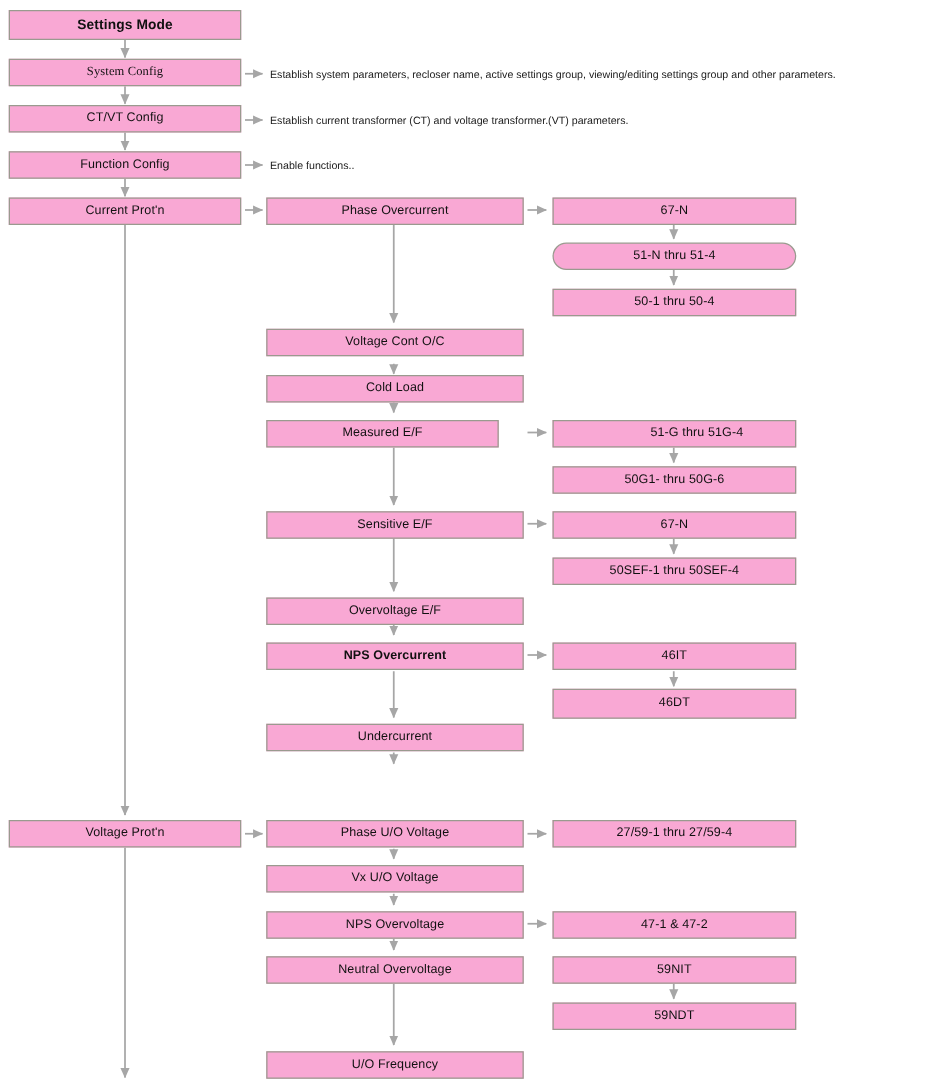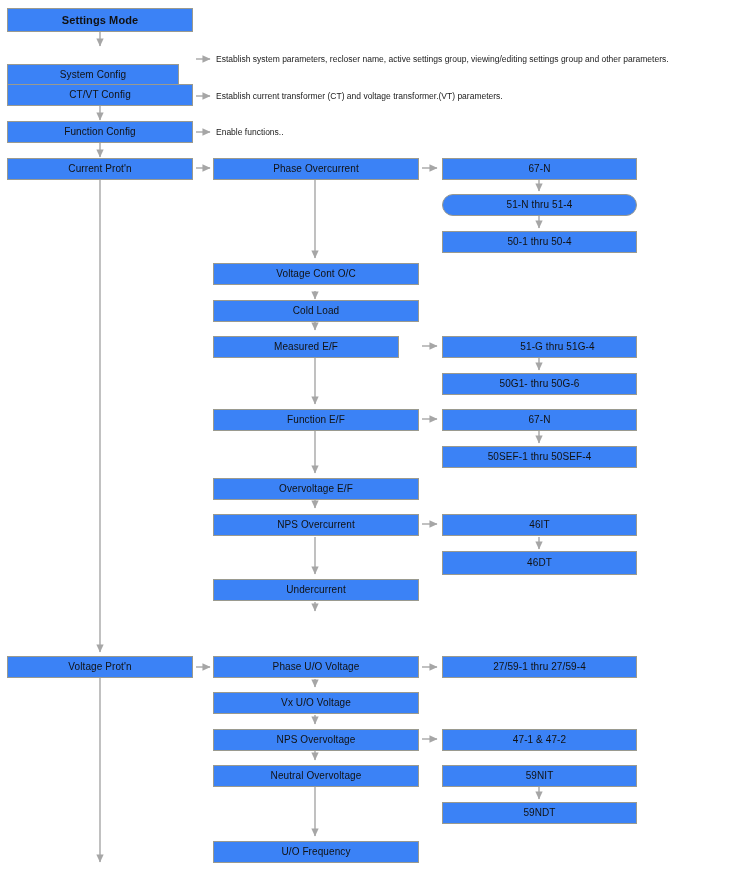--- a/index.html
+++ b/index.html
@@ -17,21 +17,21 @@
   }
   #canvas {
     position: absolute;
     left: 0;
     top: 0;
     width: 756px;
     height: 870px;
   }
   .node {
     position: absolute;
-    background: #3b82f6;
+    background: #f9a8d4;
     border: 1px solid #9a9a8f;
     box-sizing: border-box;
     color: #111111;
     font-size: 10px;
     line-height: 1;
     display: flex;
     align-items: center;
     justify-content: center;
     text-align: center;
     letter-spacing: 0.1px;
@@ -116,21 +116,21 @@
     <line class="edge-line" x1="539" y1="180" x2="539" y2="191" marker-end="url(#ah)"></line>
     <line class="edge-line" x1="539" y1="216" x2="539" y2="228" marker-end="url(#ah)"></line>
     <line class="edge-line" x1="539" y1="358" x2="539" y2="370" marker-end="url(#ah)"></line>
     <line class="edge-line" x1="539" y1="431" x2="539" y2="443" marker-end="url(#ah)"></line>
     <line class="edge-line" x1="539" y1="537" x2="539" y2="549" marker-end="url(#ah)"></line>
     <line class="edge-line" x1="539" y1="787" x2="539" y2="799" marker-end="url(#ah)"></line>
   </svg>
 
   <div class="node title" style="left:7px; top:8px; width:186px; height:24px;">Settings Mode</div>
 
-  <div class="node" style="left:7px; top:64px; width:172px; height:22px;">System Config</div>
+  <div class="node" style="left:7px; top:47px; width:186px; height:22px;font-family:Liberation Serif, serif;">System Config</div>
 
   <div class="node" style="left:7px; top:84px; width:186px; height:22px;">CT/VT Config</div>
 
   <div class="node" style="left:7px; top:121px; width:186px; height:22px;">Function Config</div>
 
   <div class="node" style="left:7px; top:158px; width:186px; height:22px;">Current Prot'n</div>
 
   <div class="node" style="left:7px; top:656px; width:186px; height:22px;">Voltage Prot'n</div>
 
   <div class="note" style="left:216px; top:54px;">Establish system parameters, recloser name, active settings group, viewing/editing settings group and other parameters.</div>
@@ -140,25 +140,25 @@
   <div class="note" style="left:216px; top:127px;">Enable functions..</div>
 
   <div class="node" style="left:213px; top:158px; width:206px; height:22px;">Phase Overcurrent</div>
 
   <div class="node" style="left:213px; top:263px; width:206px; height:22px;">Voltage Cont O/C</div>
 
   <div class="node" style="left:213px; top:300px; width:206px; height:22px;">Cold Load</div>
 
   <div class="node" style="left:213px; top:336px; width:186px; height:22px;">Measured E/F</div>
 
-  <div class="node" style="left:213px; top:409px; width:206px; height:22px;">Function E/F</div>
+  <div class="node" style="left:213px; top:409px; width:206px; height:22px;">Sensitive E/F</div>
 
   <div class="node" style="left:213px; top:478px; width:206px; height:22px;">Overvoltage E/F</div>
 
-  <div class="node" style="left:213px; top:514px; width:206px; height:22px;">NPS Overcurrent</div>
+  <div class="node" style="left:213px; top:514px; width:206px; height:22px;font-weight:bold;">NPS Overcurrent</div>
 
   <div class="node" style="left:213px; top:579px; width:206px; height:22px;">Undercurrent</div>
 
 
   <div class="node" style="left:213px; top:656px; width:206px; height:22px;">Phase U/O Voltage</div>
 
   <div class="node" style="left:213px; top:692px; width:206px; height:22px;">Vx U/O Voltage</div>
 
   <div class="node" style="left:213px; top:729px; width:206px; height:22px;">NPS Overvoltage</div>
 

